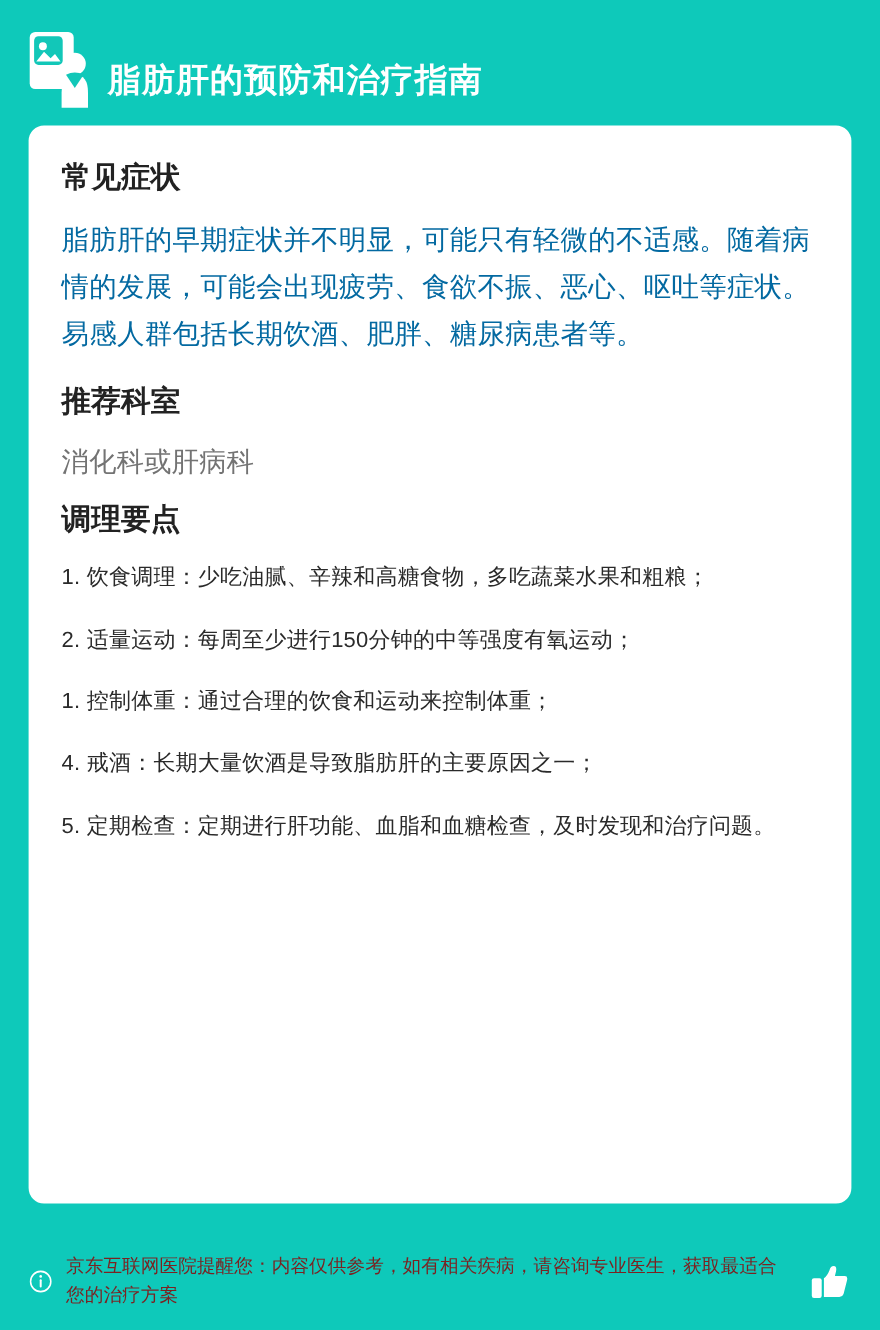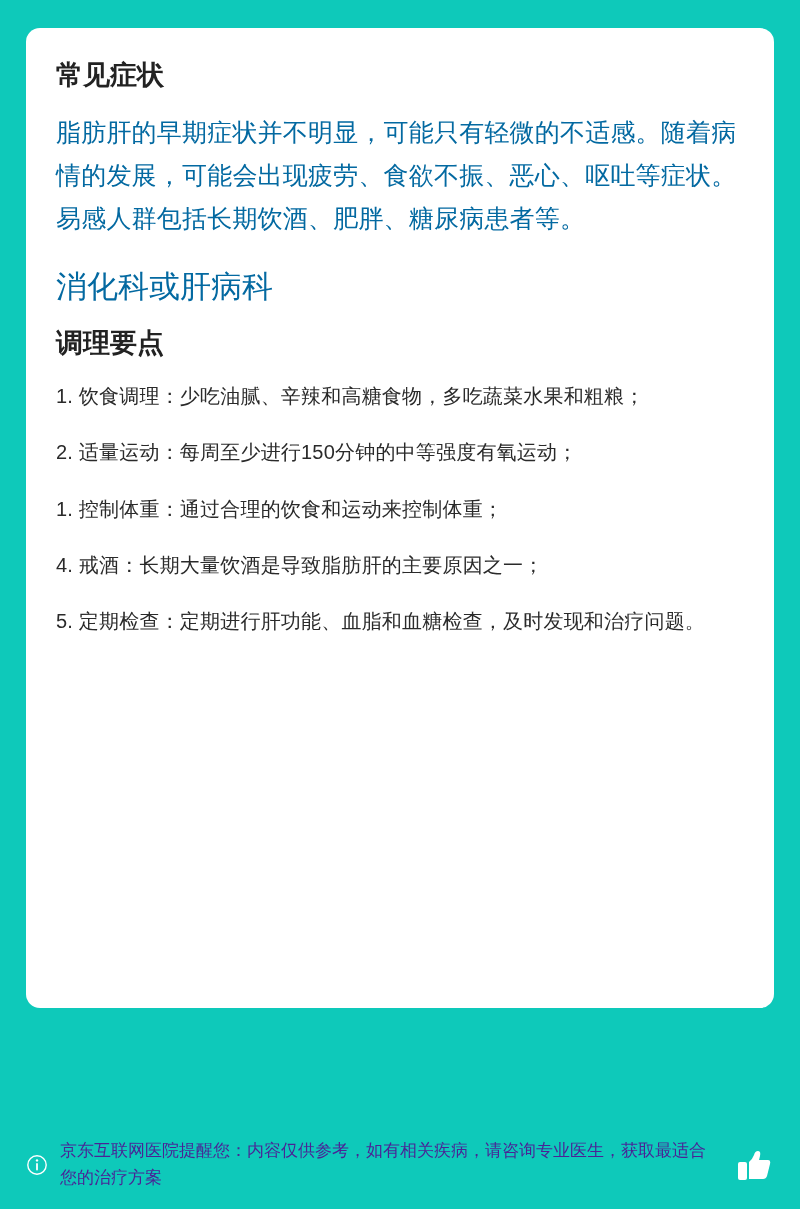--- a/index.html
+++ b/index.html
@@ -62,22 +62,22 @@
     margin-top: 4px;
   }
   p.body {
     font-size: 25px;
     color: #0369a1;
     line-height: 1.72;
     margin: 0 0 22px 0;
     letter-spacing: 0.2px;
   }
   p.dept {
-    font-size: 31px;
-    color: #0369a1;
+    font-size: 25px;
+    color: #737373;
     line-height: 1.6;
     margin: 0 0 10px 0;
     font-family: Liberation Serif, serif;
   }
   ol.steps {
     list-style: none;
     margin: 0;
     padding: 0;
   }
   ol.steps li {
@@ -99,42 +99,57 @@
     align-items: center;
     gap: 12px;
   }
   .footer-icon {
     flex: 0 0 auto;
     width: 22px;
     height: 22px;
   }
   .footer-text {
     flex: 1 1 auto;
-    color: #4c1d95;
+    color: #7f1d1d;
     font-size: 17px;
     line-height: 1.55;
     opacity: 0.97;
   }
   .thumb {
     flex: 0 0 auto;
     width: 40px;
     height: 40px;
   }
 </style>
 </head>
 <body>
 
 <div class="page">
 
+  <div class="header">
+    <div class="doc-icon">
+      <svg width="58" height="72" viewBox="0 0 58 72">
+        <rect x="1" y="1" width="40" height="52" rx="5" fill="#ffffff"></rect>
+        <rect x="5" y="5" width="26" height="26" rx="4" fill="#12c7b8"></rect>
+        <circle cx="13" cy="14" r="3.6" fill="#ffffff"></circle>
+        <path d="M7 28 L14 19 L20 25 L24 21 L29 28 Z" fill="#ffffff"></path>
+        <path d="M30 56 q0 -16 12 -16 q12 0 12 16 l0 14 l-24 0 Z" fill="#ffffff"></path>
+        <circle cx="42" cy="30" r="10" fill="#ffffff"></circle>
+        <path d="M34 40 l8 12 l8 -12 q-8 -4 -16 0 Z" fill="#12c7b8"></path>
+      </svg>
+    </div>
+    <div class="title">脂肪肝的预防和治疗指南</div>
+  </div>
 
   <div class="card">
 
     <h2 class="section first">常见症状</h2>
     <p class="body">脂肪肝的早期症状并不明显，可能只有轻微的不适感。随着病情的发展，可能会出现疲劳、食欲不振、恶心、呕吐等症状。易感人群包括长期饮酒、肥胖、糖尿病患者等。</p>
 
+    <h2 class="section">推荐科室</h2>
     <p class="dept">消化科或肝病科</p>
 
     <h2 class="section">调理要点</h2>
 
     <ol class="steps">
       <li>1. 饮食调理：少吃油腻、辛辣和高糖食物，多吃蔬菜水果和粗粮；</li>
       <li>2. 适量运动：每周至少进行150分钟的中等强度有氧运动；</li>
       <li>1. 控制体重：通过合理的饮食和运动来控制体重；</li>
       <li>4. 戒酒：长期大量饮酒是导致脂肪肝的主要原因之一；</li>
       <li>5. 定期检查：定期进行肝功能、血脂和血糖检查，及时发现和治疗问题。</li>

